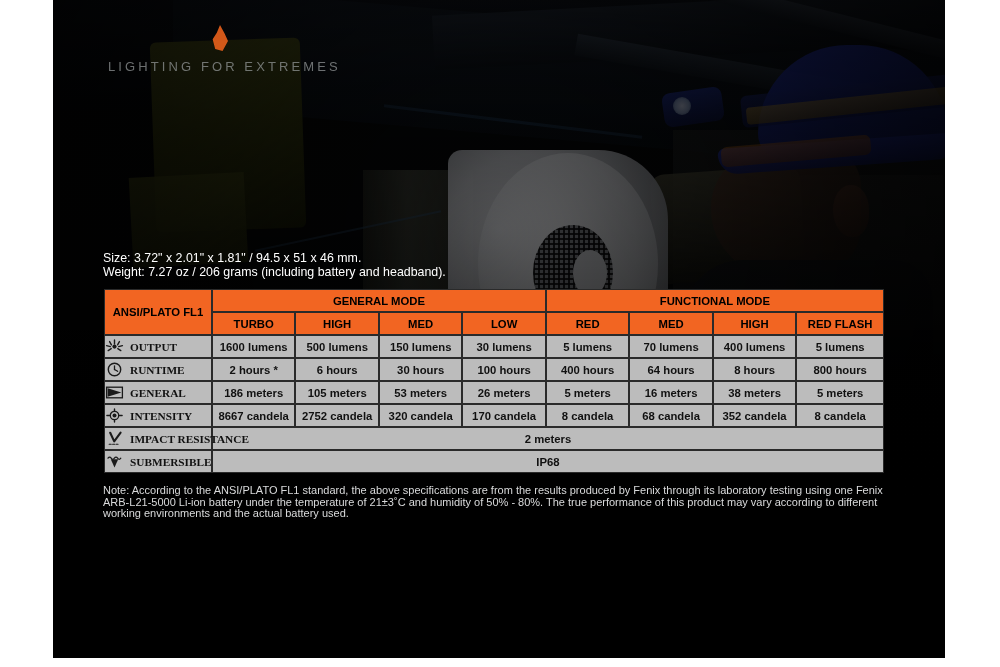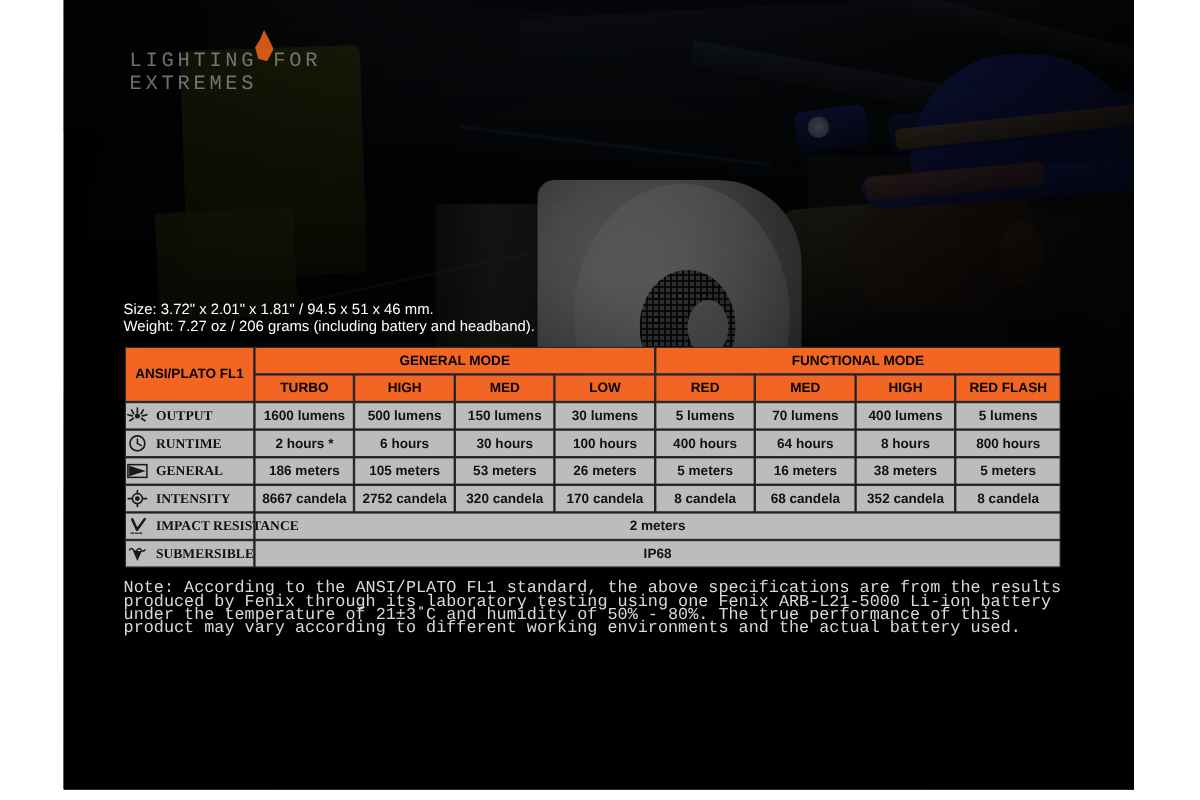--- a/index.html
+++ b/index.html
@@ -245,26 +245,26 @@
     position: absolute;
     left: 104px;
     top: -15px;
     width: 16px;
     height: 26px;
     background: #e8611c;
     clip-path: polygon(50% 0%, 78% 32%, 100% 62%, 66% 100%, 20% 92%, 4% 55%, 30% 30%);
     opacity: .9;
   }
   #logo-tag {
-    margin-top: 2px;
-    font-size: 17px;
+    margin-top: 19px;
+    font-size: 13px;
     letter-spacing: 3.1px;
     color: #9a9e9f;
     opacity: .7;
-    font-family: Liberation Mono, monospace;
+    font-family: Liberation Sans, sans-serif;
   }
 
   
   #content {
     position: absolute;
     left: 103px;
     top: 252px;
     width: 782px;
     z-index: 6;
   }
@@ -332,23 +332,23 @@
     justify-content: center;
   }
   .ricon svg { display:block; }
 
   #footnotes {
     margin-top: 11px;
     width: 790px;
   }
   .note {
     color: #d9dadb;
-    font-size: 14px;
+    font-size: 11px;
     line-height: 11.4px;
-    font-family: Liberation Mono, monospace;
+    font-family: Liberation Sans, sans-serif;
   }
   .note-2 { margin-top: 11px; }
 </style>
 </head>
 <body>
 
 <div id="page">
 
   <div id="backdrop">
     <div class="bg-layer" id="bg-ceiling"></div>

